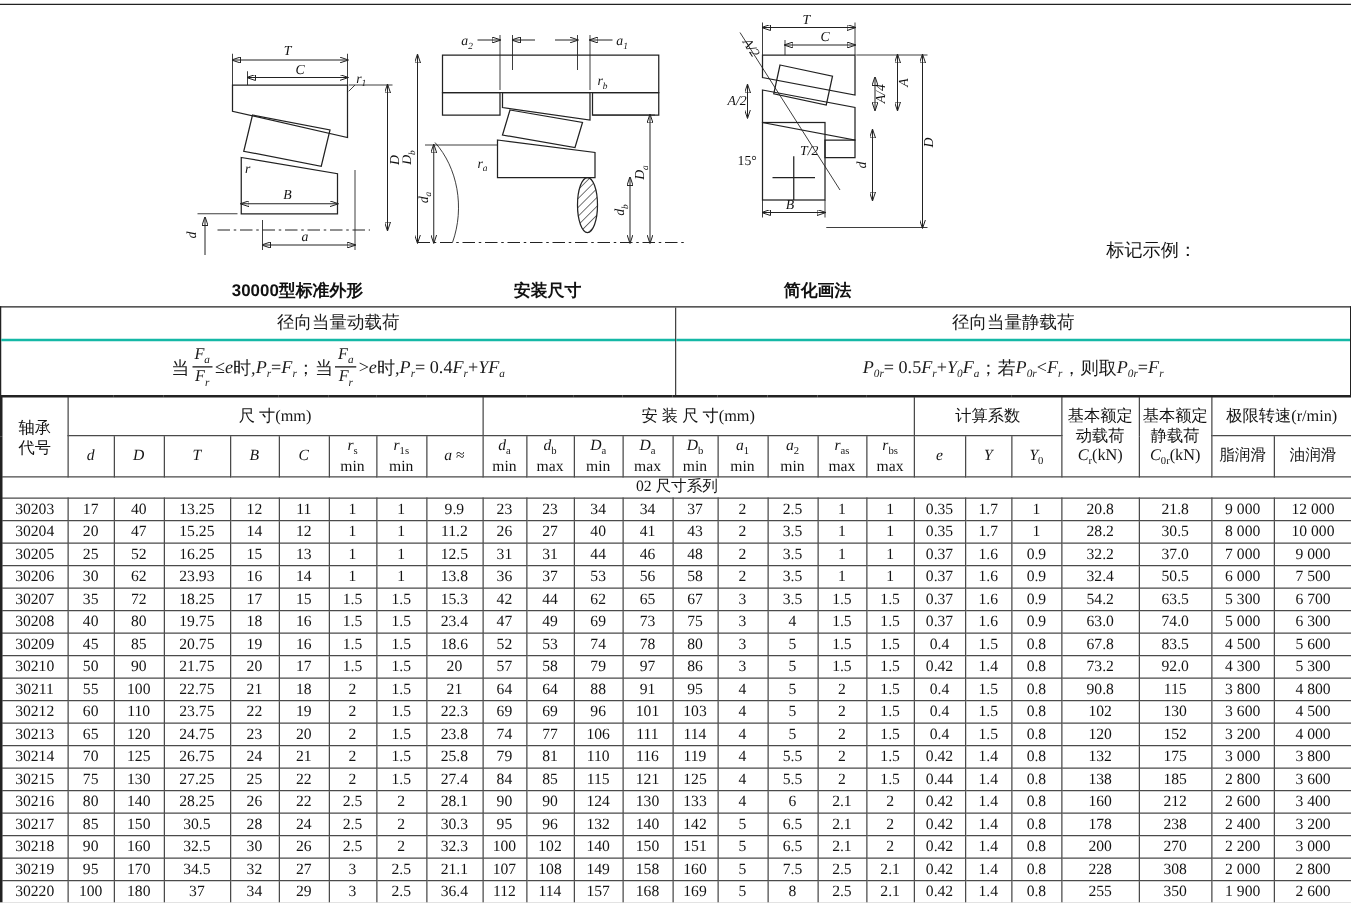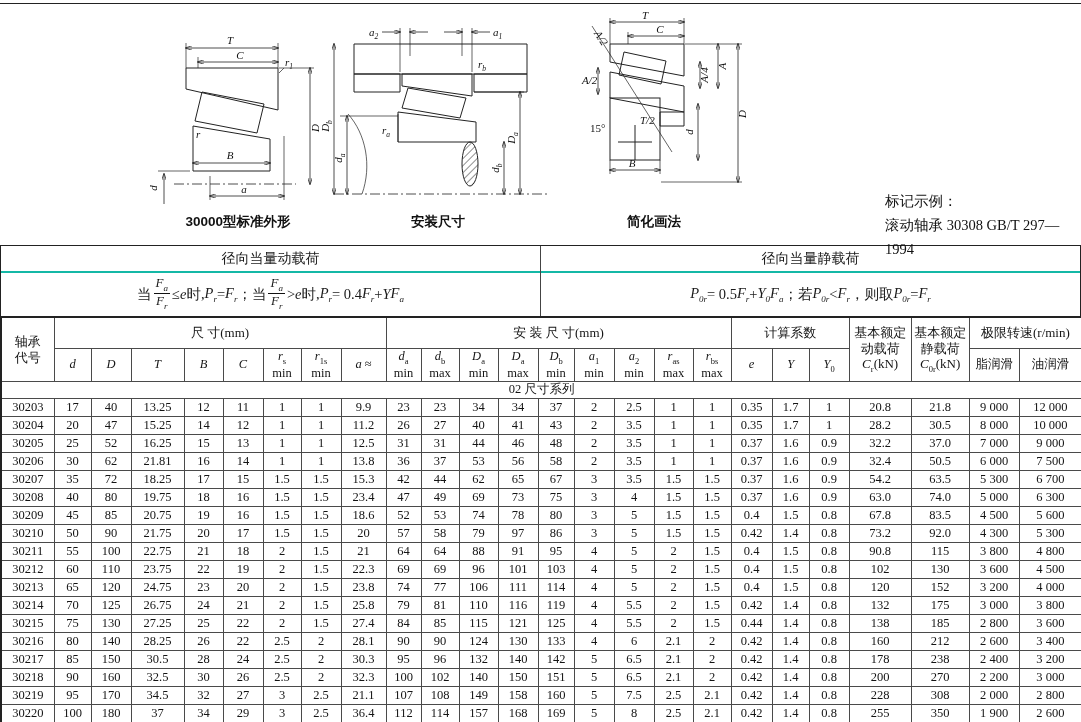--- a/index.html
+++ b/index.html
@@ -2,21 +2,21 @@
 <html><head>
 <meta charset="utf-8">
 <style>
   html,body{margin:0;padding:0;background:#fff;}
   .page{position:relative;width:1081px;height:722px;background:#fff;color:#1a1a1a;
         font-family:"Liberation Serif","DejaVu Serif",serif;overflow:hidden;}
   .toprule{border-top:1.6px solid #222;margin-top:3px;}
   .figs{position:relative;height:241px;}
   .fig{position:absolute;display:flex;flex-direction:column;align-items:center;}
   .figcap{text-align:center;font-weight:bold;font-size:13.5px;color:#111;
-          font-family:"Liberation Sans","DejaVu Sans",sans-serif;margin-top:1px;}
+          font-family:"Liberation Sans","DejaVu Sans",sans-serif;margin-top:12px;}
   .fig svg{display:block;}
   .fig text{font-family:"Liberation Serif",serif;font-style:italic;font-size:11px;fill:#111;stroke:none;}
   .fig text.deg{font-style:normal;}
   .fig line,.fig polygon,.fig path,.fig rect{stroke:#222;stroke-width:1;fill:none;}
   .fig .cl{stroke-dasharray:10 3 2 3;stroke-width:0.8;}
   .fig .dim{stroke-width:0.8;}
   .fig .thin{stroke-width:0.7;}
   .mark{position:absolute;font-size:14.5px;color:#111;line-height:1.65;}
   
   .formulas{display:flex;border:1.6px solid #222;border-bottom:none;height:71px;box-sizing:border-box;}
@@ -182,21 +182,20 @@
         <line class="dim" x1="190" y1="34" x2="190" y2="172" marker-start="url(#ar3)" marker-end="url(#ar3)"></line>
         <line class="thin" x1="137" y1="34" x2="194" y2="34"></line>
         <line class="thin" x1="113" y1="172" x2="194" y2="172"></line>
         <text transform="rotate(-90 198 104)" x="198" y="104" text-anchor="middle">D</text>
       </svg>
       <div class="figcap">简化画法</div>
     </div>
 
     <div class="mark" style="left:885px;top:186px;">
       <div>标记示例：</div>
-      <div>滚动轴承 30308 GB/T 297—1994</div>
     </div>
   </div>
 
   <div class="formulas">
     <div class="fcol">
       <div class="ftitle">径向当量动载荷</div>
       <div class="fbody">
           <span class="ft">当</span>
           <span class="frac">
             <span class="num"><span class="fv">F<sub>a</sub></span></span>
@@ -390,21 +389,21 @@
           <td>0.9</td>
           <td>32.2</td>
           <td>37.0</td>
           <td>7 000</td>
           <td>9 000</td>
         </tr>
         <tr>
           <td>30206</td>
           <td>30</td>
           <td>62</td>
-          <td>21.81</td>
+          <td>23.93</td>
           <td>16</td>
           <td>14</td>
           <td>1</td>
           <td>1</td>
           <td>13.8</td>
           <td>36</td>
           <td>37</td>
           <td>53</td>
           <td>56</td>
           <td>58</td>

